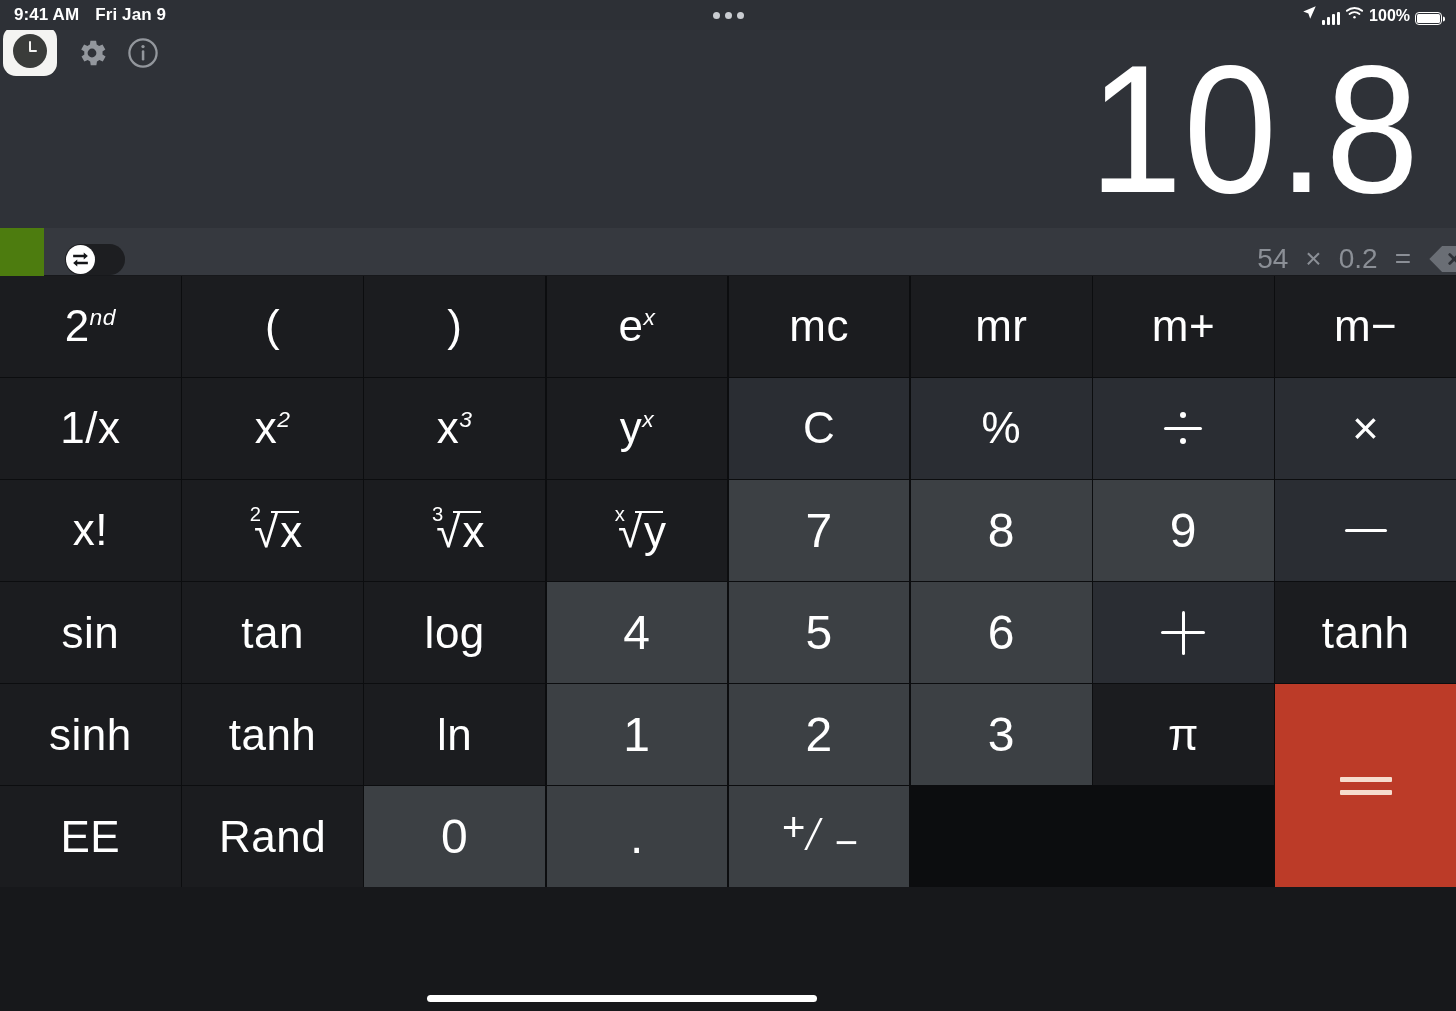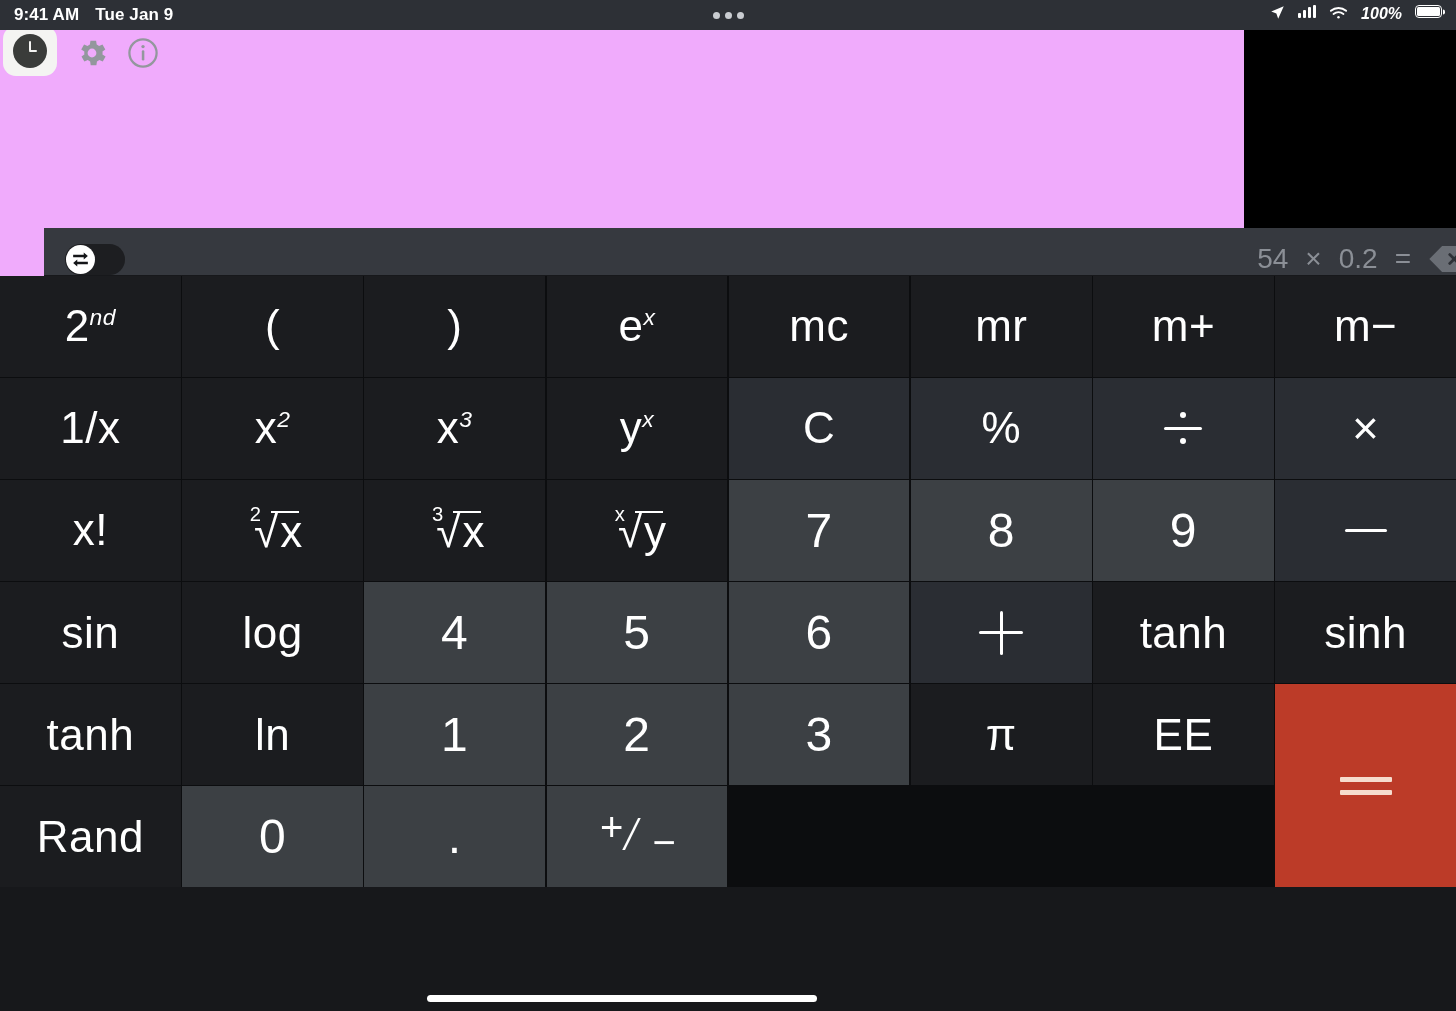--- a/index.html
+++ b/index.html
@@ -12,21 +12,21 @@
     height: 1011px;
     overflow: hidden;
     font-family: "Liberation Sans", sans-serif;
     -webkit-font-smoothing: antialiased;
   }
 
   #app {
     position: relative;
     width: 1244px;
     height: 1011px;
-    background: #f0abfc;
+    background: #4d7c0f;
   }
 
   
   .statusbar {
     position: absolute;
     top: 0; left: 0;
     width: 1456px;
     height: 30px;
     background: #2d3036;
     display: flex;
@@ -56,23 +56,22 @@
   .sb-dots i {
     display: block;
     width: 7px; height: 7px;
     border-radius: 50%;
     background: #c9ccd1;
   }
   .sb-right {
     position: absolute;
     right: 14px;
     display: flex;
-    align-items: flex-start;
-    gap: 13px;
-    font-style: italic;
+    align-items: flex-end;
+    gap: 5px;
   }
   .sb-time, .sb-date { letter-spacing: 0.1px; }
   .sb-battery-text { font-size: 16px; font-weight: bold; }
 
   .bars {
     display: flex;
     align-items: flex-end;
     gap: 2px;
     height: 13px;
   }
@@ -371,21 +370,21 @@
   }
 </style>
 </head>
 <body>
 
 <div id="app">
 
   <div class="statusbar">
     <div class="sb-left">
       <span class="sb-time">9:41 AM</span>
-      <span class="sb-date">Tue Jan 9</span>
+      <span class="sb-date">Fri Jan 9</span>
     </div>
     <div class="sb-center">
       <span class="sb-dots">
           <i></i>
           <i></i>
           <i></i>
         </span>
     </div>
     <div class="sb-right">
       <span>
@@ -406,20 +405,23 @@
           <circle cx="12" cy="14.6" r="1.6" fill="#fff" stroke="none"></circle>
         </svg>
       </span>
       <span class="sb-battery-text">100%</span>
       <span class="batt">
           <i></i>
         </span>
     </div>
   </div>
 
+  <div class="display">
+    <div class="display-value">10.8</div>
+  </div>
 
   <div class="toolbar">
     <div class="tool-clock-chip">
       <span class="clock-glyph"></span>
     </div>
     <div class="tool-gear">
       <svg viewBox="0 0 24 24" width="34" height="34" fill="#93979d">
         <path d="M19.4 13a7.6 7.6 0 0 0 0-2l2-1.5-2-3.5-2.4 1a7.6 7.6 0 0 0-1.7-1l-.4-2.6h-4l-.4 2.6c-.6.25-1.2.6-1.7 1l-2.4-1-2 3.5L6.6 11a7.6 7.6 0 0 0 0 2l-2 1.5 2 3.5 2.4-1c.5.4 1.1.75 1.7 1l.4 2.6h4l.4-2.6c.6-.25 1.2-.6 1.7-1l2.4 1 2-3.5zM12 15.1A3.1 3.1 0 1 1 12 8.9a3.1 3.1 0 0 1 0 6.2z"></path>
       </svg>
     </div>
@@ -544,20 +546,23 @@
       <div class="key num">
         <span class="lbl">9</span>
       </div>
       <div class="key op">
         <span class="minusglyph"></span>
       </div>
       <div class="key fn">
         <span class="lbl">sin</span>
       </div>
       <div class="key fn">
+        <span class="lbl">tan</span>
+      </div>
+      <div class="key fn">
         <span class="lbl">log</span>
       </div>
       <div class="key num">
         <span class="lbl">4</span>
       </div>
       <div class="key num">
         <span class="lbl">5</span>
       </div>
       <div class="key num">
         <span class="lbl">6</span>

